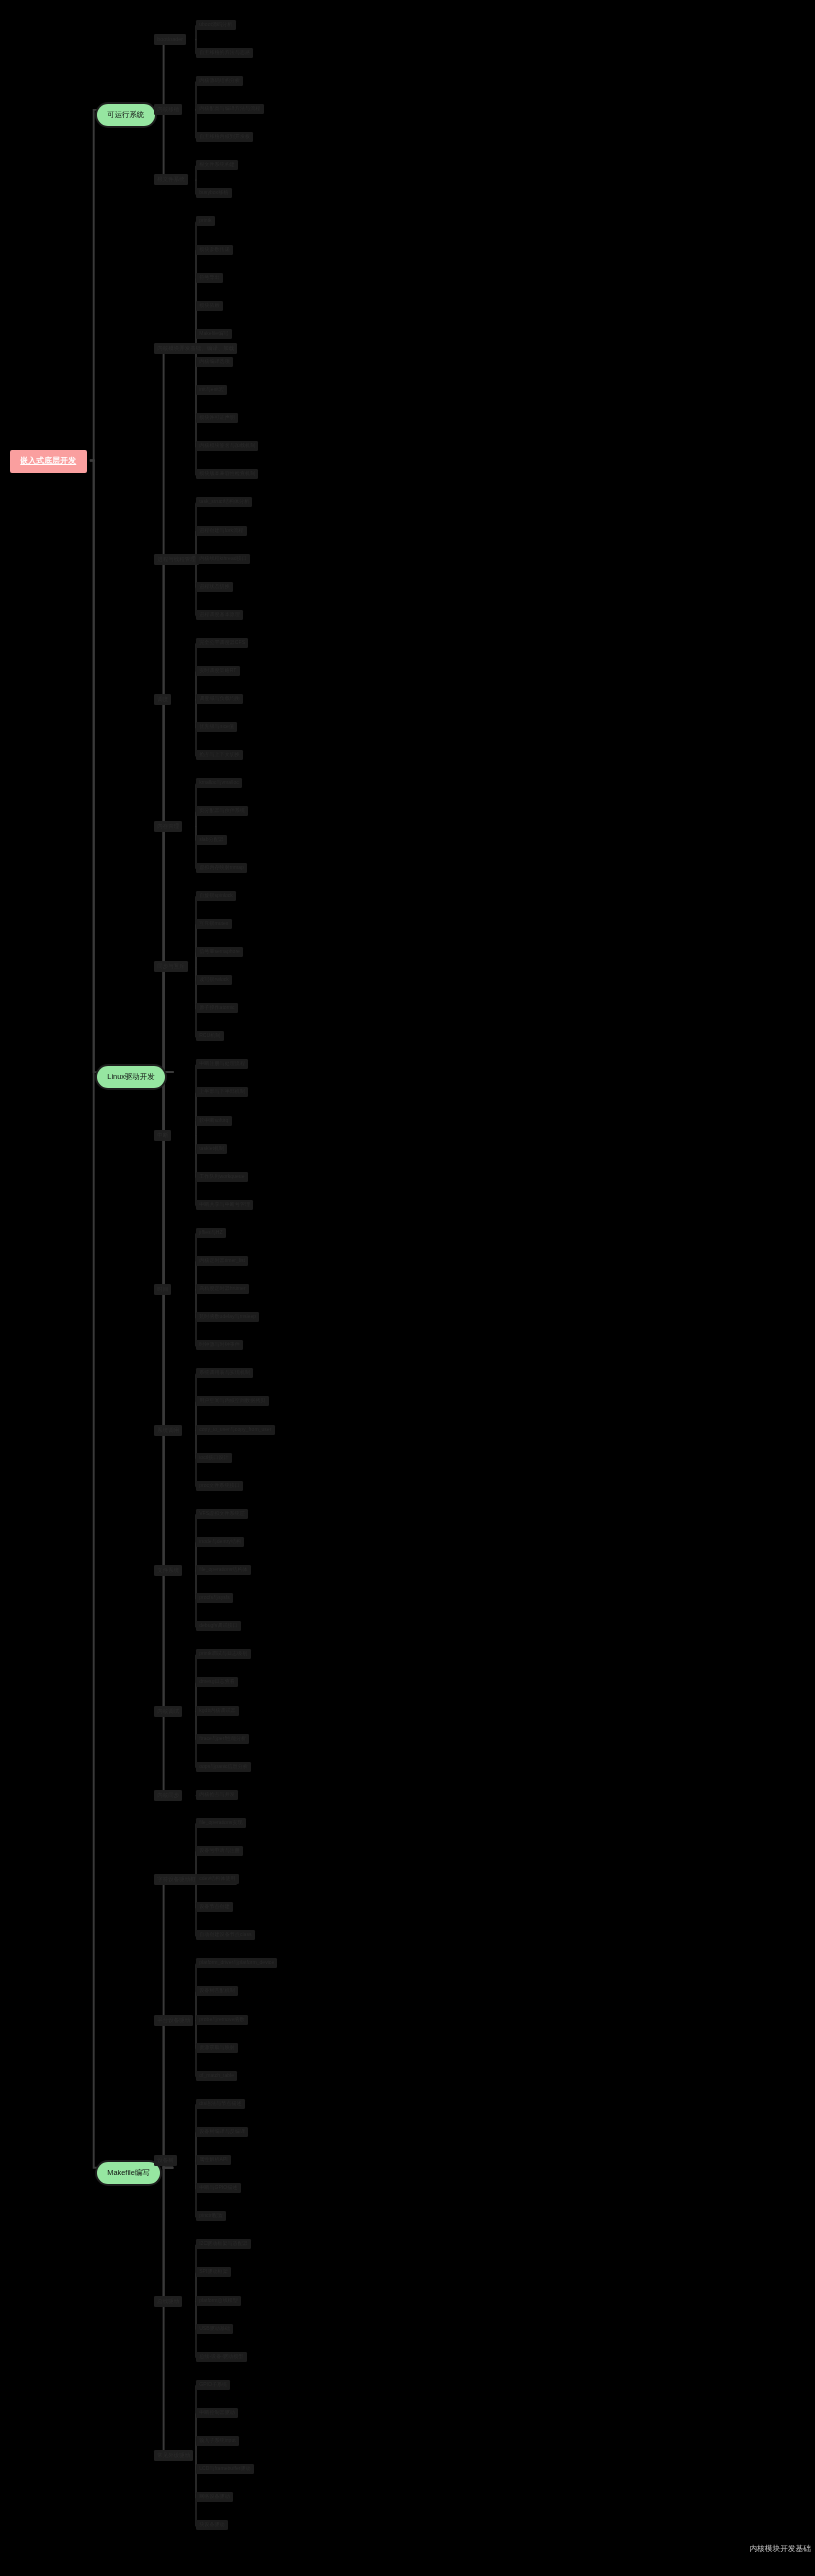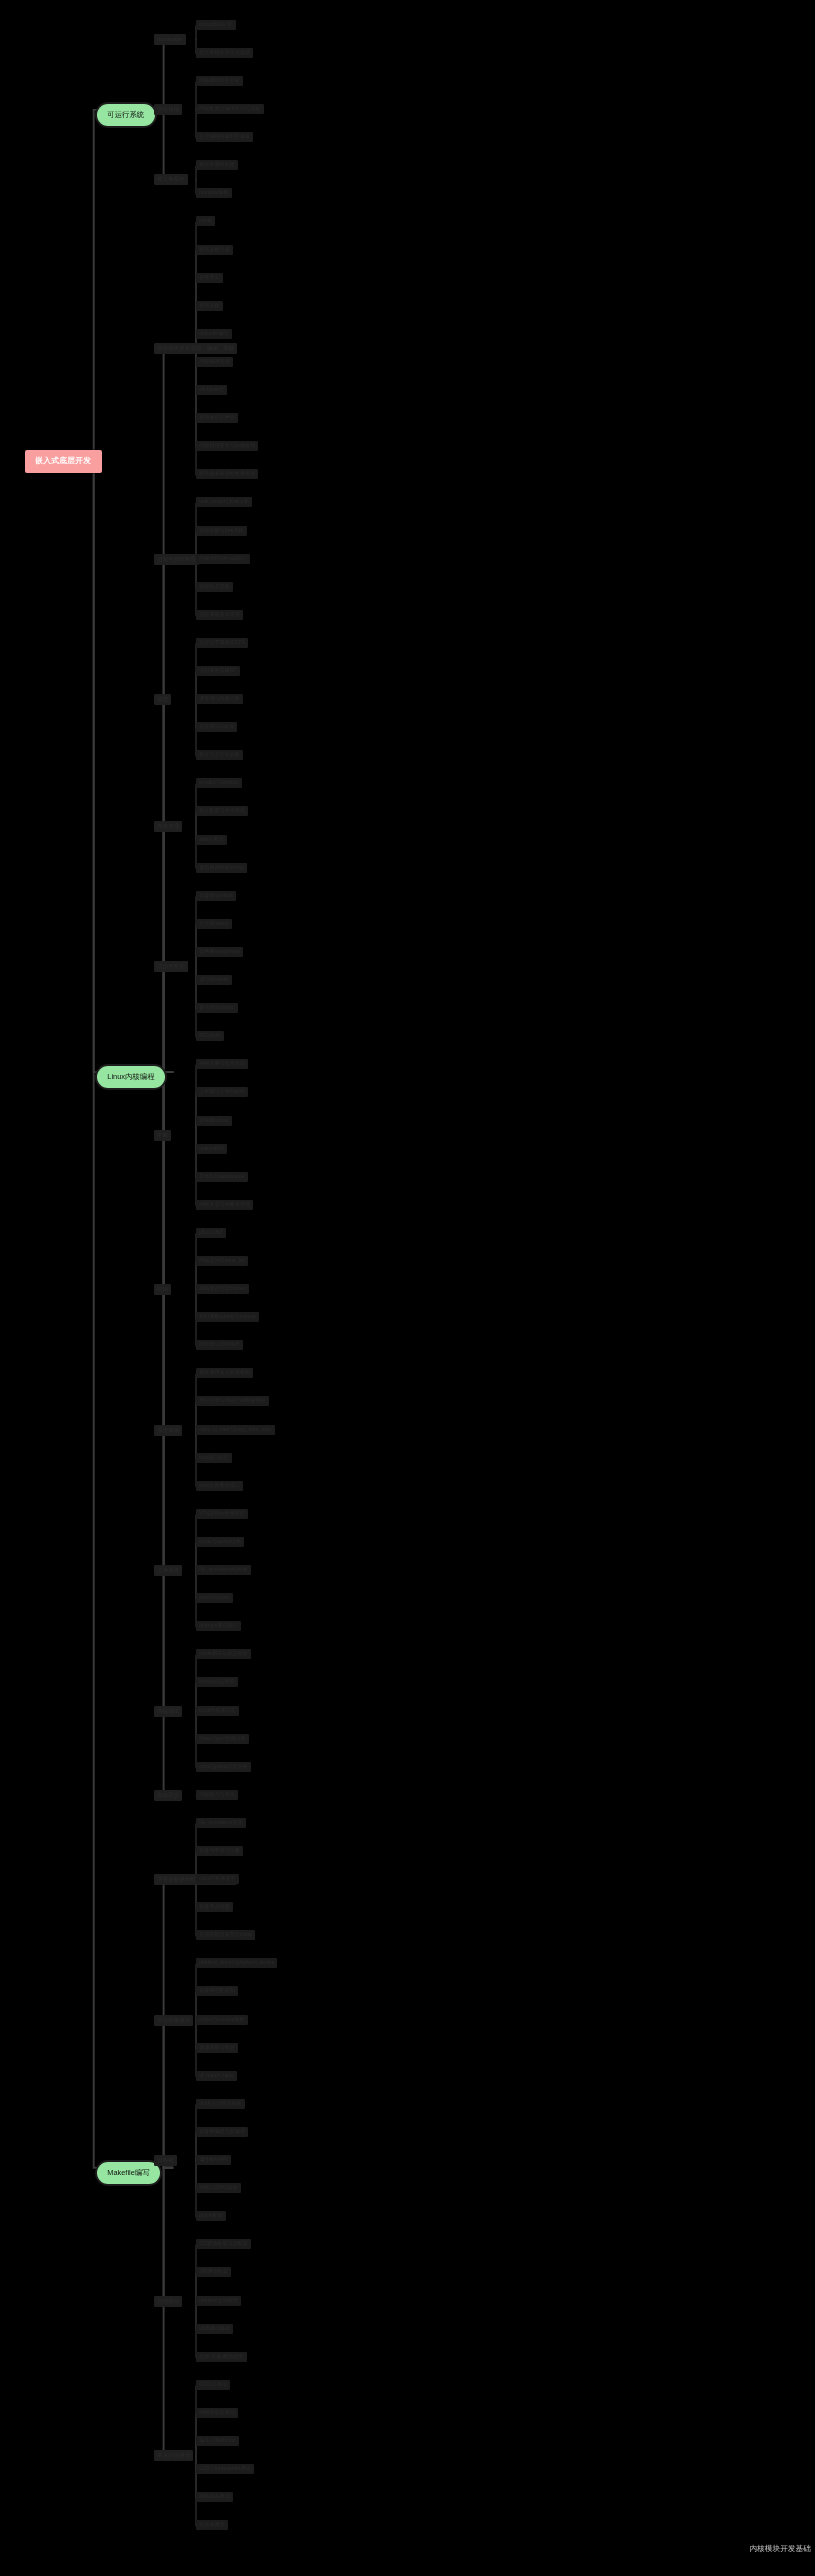--- a/index.html
+++ b/index.html
@@ -155,33 +155,33 @@
         <path d="M270,3379.6499999999996 H255 V3828.6 H240"></path>
         <path d="M306,3828.6 H305.5 V3719.1 H305" class="thin"></path>
         <path d="M306,3828.6 H305.5 V3762.8999999999996 H305" class="thin"></path>
         <path d="M306,3828.6 H305.5 V3806.7 H305" class="thin"></path>
         <path d="M306,3828.6 H305.5 V3850.4999999999995 H305" class="thin"></path>
         <path d="M306,3828.6 H305.5 V3894.2999999999997 H305" class="thin"></path>
         <path d="M306,3828.6 H305.5 V3938.1 H305" class="thin"></path>
       </g>
   </svg>
   <div id="node-layer">
-      <div class="node root" style="left: 25px; top: 450px;">嵌入式底层开发</div>
+      <div class="node root" style="left: 10px; top: 450px; text-decoration: underline;">嵌入式底层开发</div>
       <div class="node branch" style="left: 97px; top: 104px;">可运行系统</div>
       <div class="node n2" style="left: 154px; top: 34px;">bootloader</div>
       <div class="node n3" style="left: 196px; top: 20px;">uboot源码分析</div>
       <div class="node n3" style="left: 196px; top: 48px;">自主移植的方法与思路</div>
       <div class="node n2" style="left: 154px; top: 104px;">内核移植</div>
       <div class="node n3" style="left: 196px; top: 76px;">内核源码结构分析</div>
       <div class="node n3" style="left: 196px; top: 104px;">内核配置与编译方法与流程</div>
       <div class="node n3" style="left: 196px; top: 132px;">自主移植内核到开发板</div>
       <div class="node n2" style="left: 154px; top: 174px;">根文件系统</div>
       <div class="node n3" style="left: 196px; top: 160px;">根文件系统构建</div>
       <div class="node n3" style="left: 196px; top: 188px;">busybox移植</div>
-      <div class="node branch" style="left: 97px; top: 1066px;">Linux内核编程</div>
+      <div class="node branch" style="left: 97px; top: 1066px;">Linux驱动开发</div>
       <div class="node n2" style="left: 154px; top: 343px;">内核模块开发基础、编译、加载</div>
       <div class="node n3" style="left: 196px; top: 216px;">printk</div>
       <div class="node n3" style="left: 196px; top: 245px;">模块参数传递</div>
       <div class="node n3" style="left: 196px; top: 273px;">符号导出</div>
       <div class="node n3" style="left: 196px; top: 301px;">模块依赖</div>
       <div class="node n3" style="left: 196px; top: 329px;">Makefile编写</div>
       <div class="node n3" style="left: 196px; top: 357px;">内核编译选项</div>
       <div class="node n3" style="left: 196px; top: 385px;">init与exit宏</div>
       <div class="node n3" style="left: 196px; top: 413px;">模块许可证声明</div>
       <div class="node n3" style="left: 196px; top: 441px;">内核模块签名与加载机制</div>

